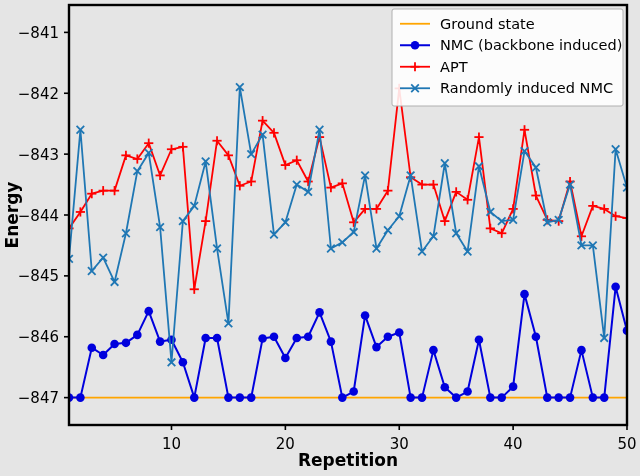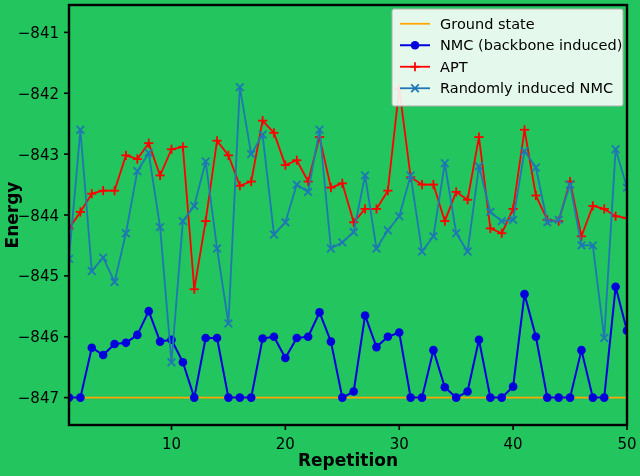--- a/index.html
+++ b/index.html
@@ -4,21 +4,21 @@
 <style>
   html, body {
     margin: 0;
     padding: 0;
     background: #ffffff;
   }
   #fig {
     position: relative;
     width: 640px;
     height: 476px;
-    background: #22c55e;
+    background: #e5e5e5;
     font-family: "DejaVu Sans", sans-serif;
     overflow: hidden;
   }
   #plot-svg {
     position: absolute;
     left: 0;
     top: 0;
     width: 640px;
     height: 476px;
   }

